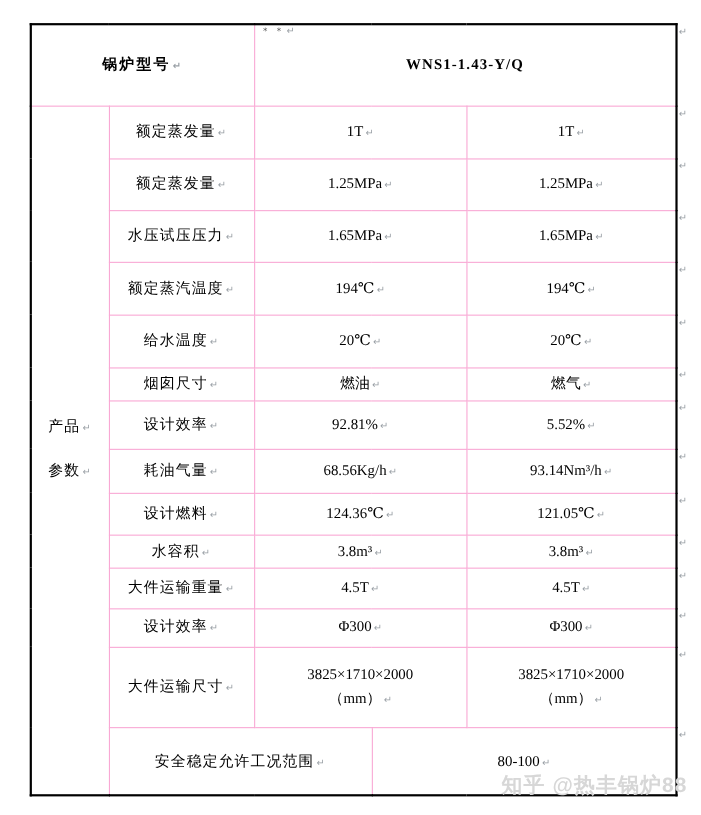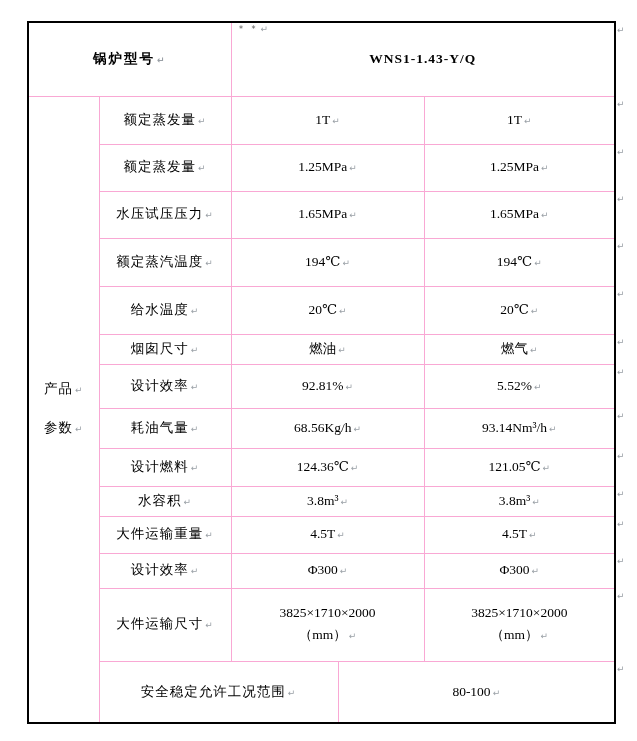--- a/index.html
+++ b/index.html
@@ -160,13 +160,14 @@
   <span class="pm-abs" style="top:337px">↵</span>
   <span class="pm-abs" style="top:367px">↵</span>
   <span class="pm-abs" style="top:411px">↵</span>
   <span class="pm-abs" style="top:451px">↵</span>
   <span class="pm-abs" style="top:489px">↵</span>
   <span class="pm-abs" style="top:519px">↵</span>
   <span class="pm-abs" style="top:556px">↵</span>
   <span class="pm-abs" style="top:591px">↵</span>
   <span class="pm-abs" style="top:664px">↵</span>
 
+  <div class="watermark">知乎 @热丰锅炉88</div>
 </div>
 
 </body></html>

